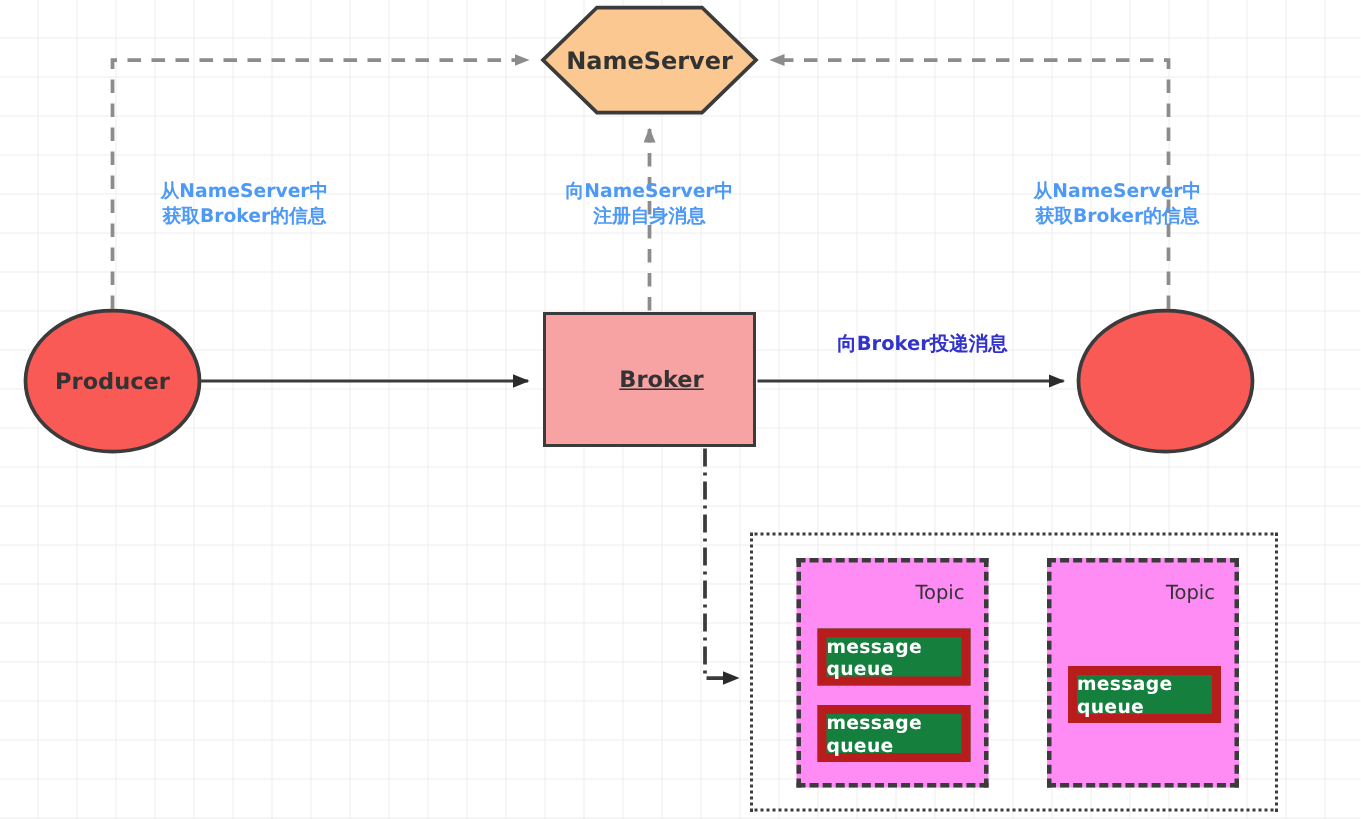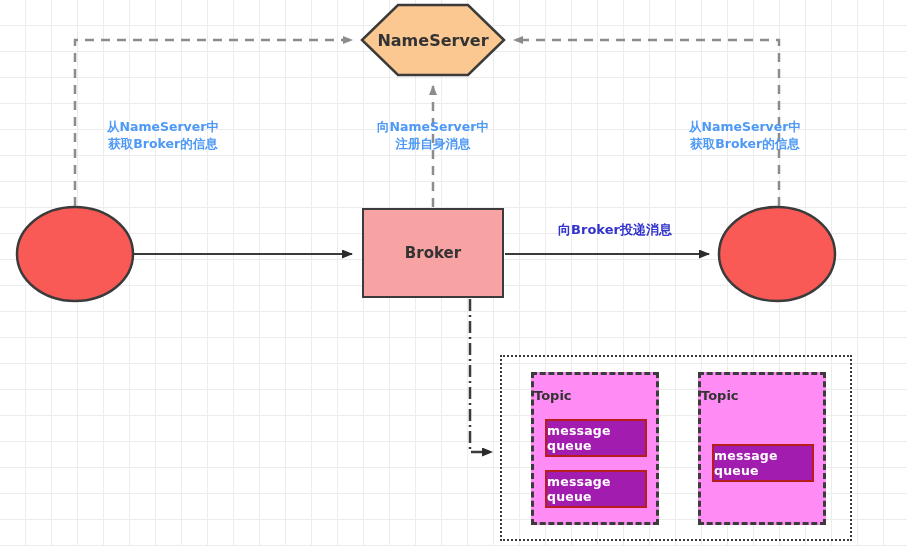--- a/index.html
+++ b/index.html
@@ -61,29 +61,29 @@
   }
   .topic-box {
     position: absolute;
     background: #ff8cf5;
     border: 3px dashed #3b3b3b;
     box-sizing: border-box;
   }
   .topic-title {
     position: absolute;
     left: 0; right: 13px;
-    text-align: left;
+    text-align: right;
     color: #333333;
     font-size: 13px;
-    font-weight: bold;
+    font-weight: normal;
   }
   .mq-box {
     position: absolute;
-    background: #a21caf;
-    border: 2px solid #b91c1c;
+    background: #15803d;
+    border: 6px solid #b91c1c;
     box-sizing: border-box;
     display: flex;
     align-items: center;
     justify-content: center;
     color: #ffffff;
     font-size: 12.5px;
     font-weight: bold;
     letter-spacing: 0.2px;
   }
 </style>
@@ -118,22 +118,23 @@
 
     <path d="M505,254 L709,254" fill="none" stroke="#3b3b3b" stroke-width="2" marker-end="url(#arrowDark)"></path>
 
     <path d="M470,299 L470,452 L492,452" fill="none" stroke="#3b3b3b" stroke-width="2.5" stroke-dasharray="12 4 2 4" marker-end="url(#arrowDark)"></path>
   </svg>
 
   <div class="broker-box" style="left:362px; top:208px; width:142px; height:90px;"></div>
 
   <div class="node-label" style="left:362px; top:4px; width:142px; height:72px; font-size:16px;">NameServer</div>
 
+  <div class="node-label" style="left:17px; top:207px; width:116px; height:94px; font-size:15px;">Producer</div>
 
-  <div class="node-label" style="left:362px; top:208px; width:142px; height:90px; font-size:15px;">Broker</div>
+  <div class="node-label" style="left:362px; top:208px; width:158px; height:90px; font-size:15px;text-decoration:underline;">Broker</div>
 
 
   <div class="edge-label lbl-blue-light" style="left:73px; top:119px; width:180px;">从NameServer中
 获取Broker的信息</div>
 
   <div class="edge-label lbl-blue-light" style="left:345px; top:119px; width:176px;">向NameServer中
 注册自身消息</div>
 
   <div class="edge-label lbl-blue-light" style="left:655px; top:119px; width:180px;">从NameServer中
 获取Broker的信息</div>

